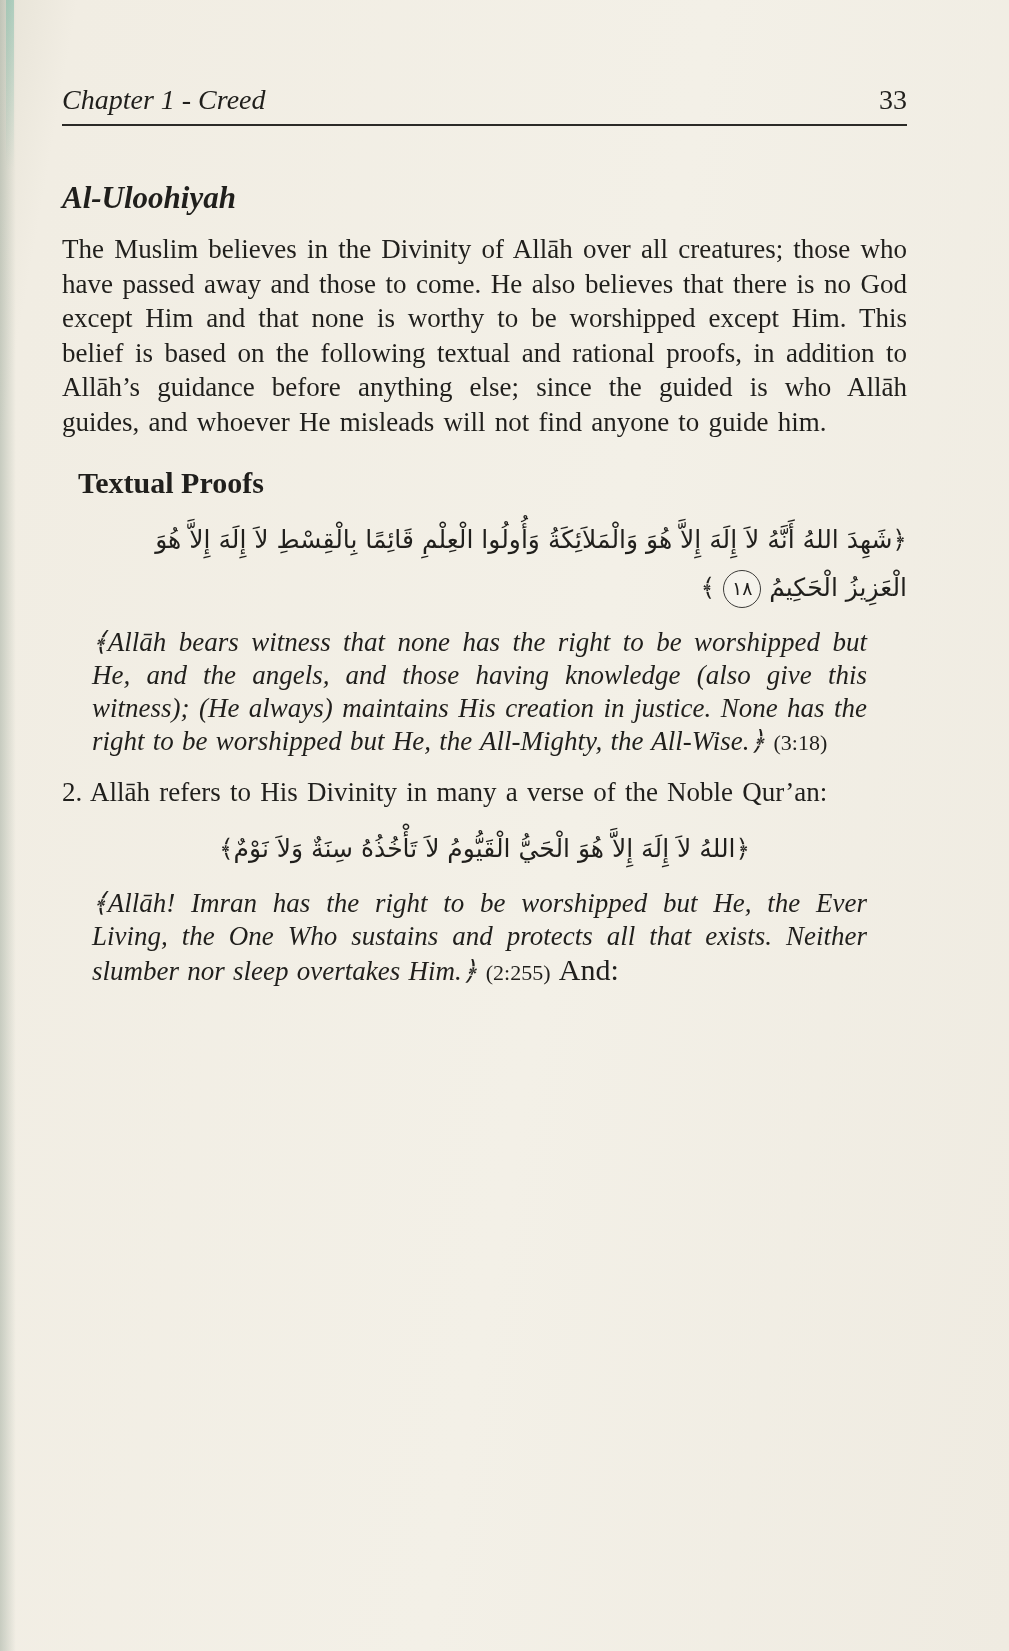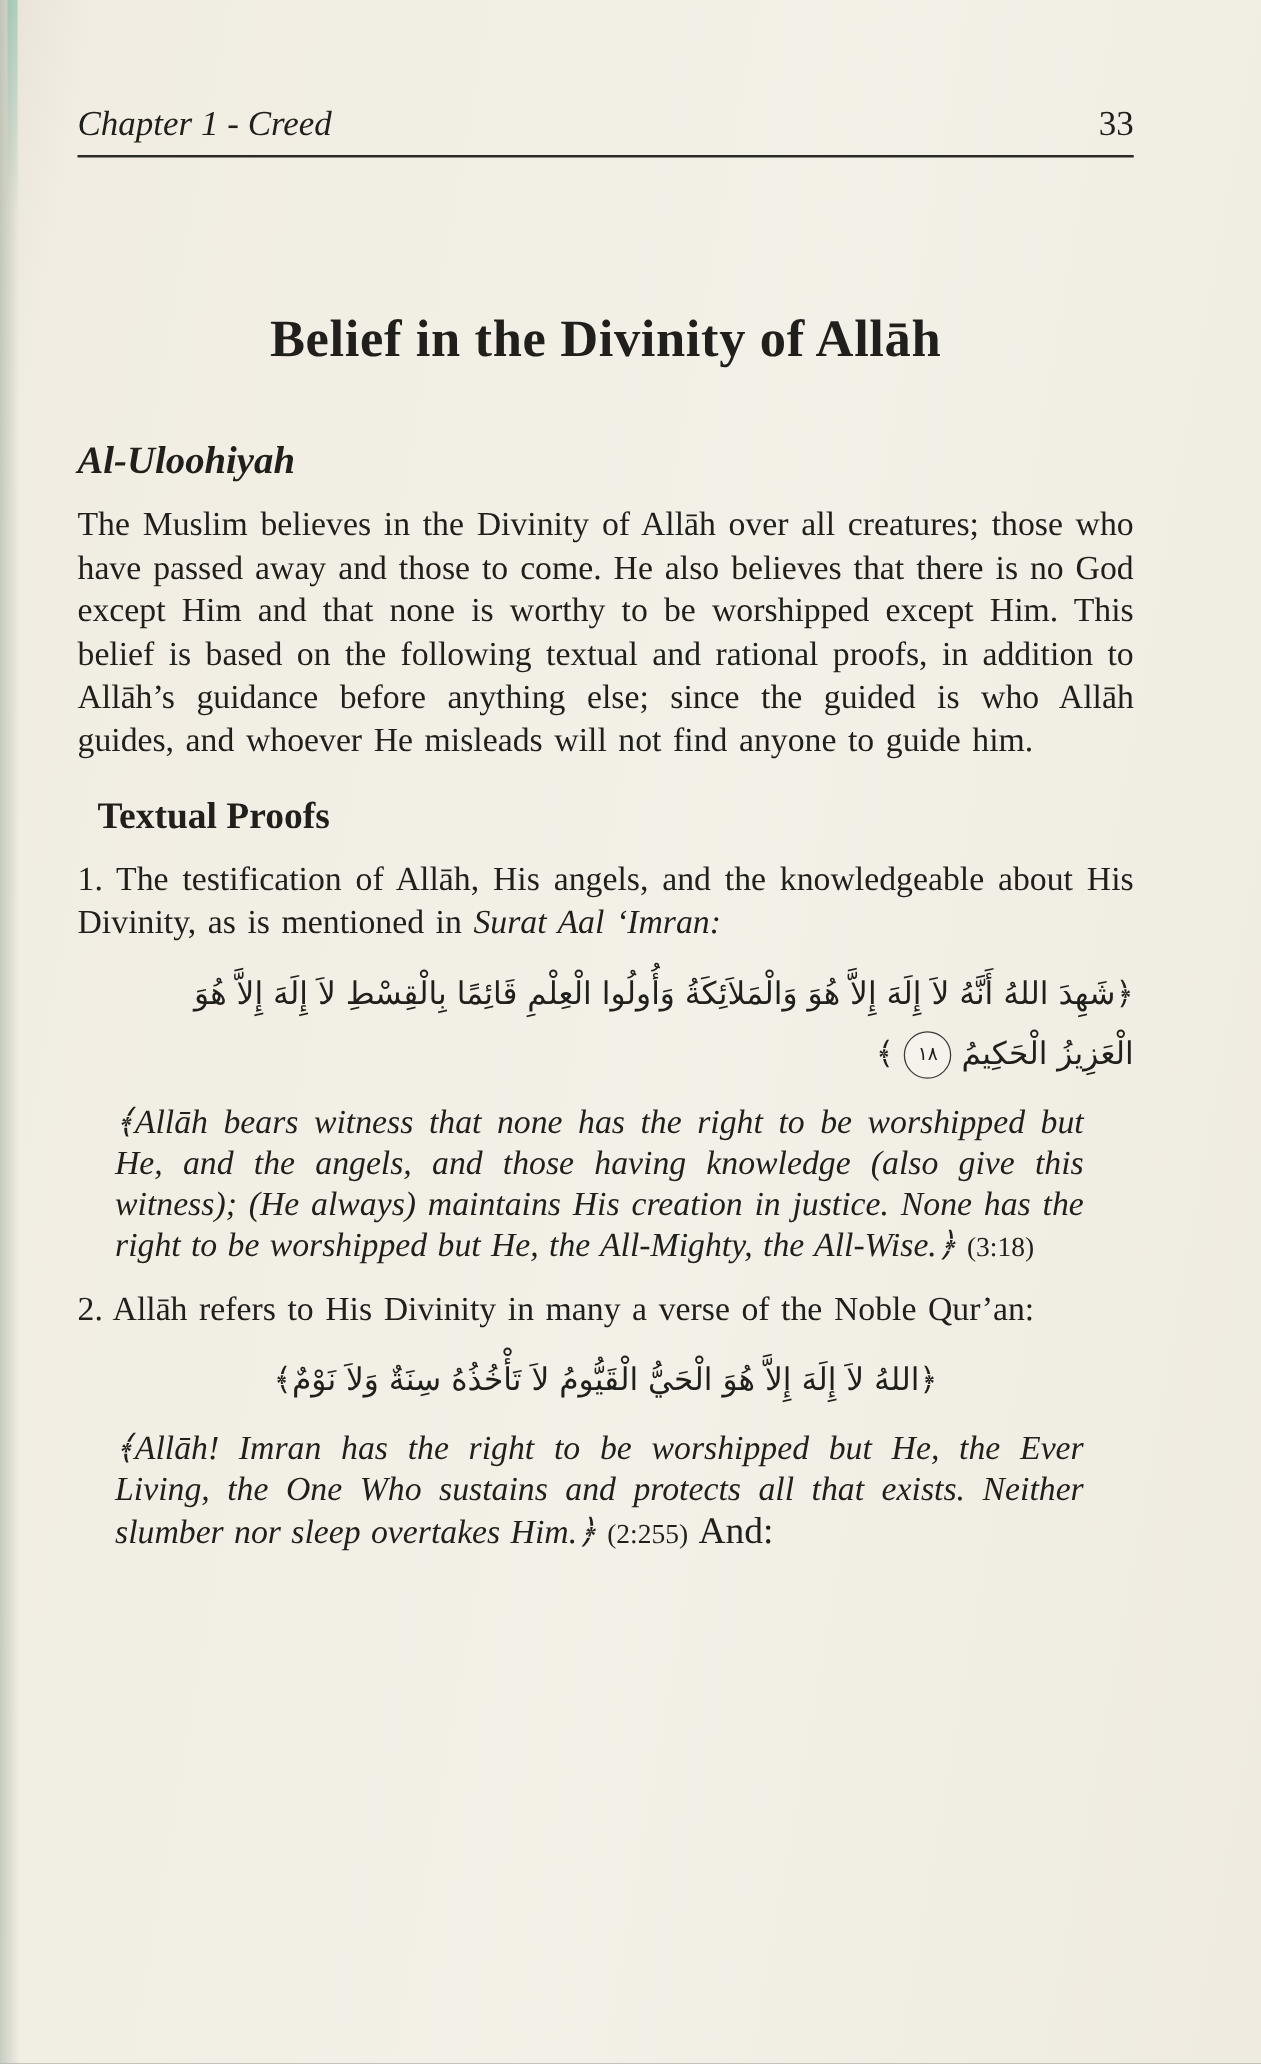--- a/index.html
+++ b/index.html
@@ -72,21 +72,21 @@
     white-space: nowrap;
   }
   .arabic.right { text-align: right; padding-left: 10px; }
   .arabic.center { text-align: center; }
   .ayah-badge {
     display: inline-flex;
     align-items: center; justify-content: center;
     width: 36px; height: 36px;
     border: 1.5px solid #3c3b38;
     border-radius: 50%;
-    font-size: 15px;
+    font-size: 19px;
     line-height: 1;
     vertical-align: middle;
     margin: 0 8px;
     background: rgba(255,255,255,0.25);
   }
   p.translation {
     margin: 14px 40px 0 30px;
     font-size: 27px;
     line-height: 33px;
     text-align: justify;
@@ -104,29 +104,27 @@
   <div class="scan-corner"></div>
 
   <div class="content">
 
     <div class="page-header">
       <span class="chapter">Chapter 1 - Creed</span>
       <span class="pagenum">33</span>
     </div>
     <div class="header-rule"></div>
 
-    <h1 class="title">Belief in the Divinity of Allāh</h1>
 
     <h2 class="sub-italic">Al-Uloohiyah</h2>
 
     <p class="body">The Muslim believes in the Divinity of Allāh over all creatures; those who have passed away and those to come. He also believes that there is no God except Him and that none is worthy to be worshipped except Him. This belief is based on the following textual and rational proofs, in addition to Allāh’s guidance before anything else; since the guided is who Allāh guides, and whoever He misleads will not find anyone to guide him.</p>
 
     <h2 class="sub-bold">Textual Proofs</h2>
 
-    <p class="body"><span>1. The testification of Allāh, His angels, and the knowledgeable about His Divinity, as is mentioned in </span><span class="inline-italic">Surat Aal ‘Imran:</span></p>
 
     <div class="arabic right">
       <div>﴿شَهِدَ اللهُ أَنَّهُ لاَ إِلَهَ إِلاَّ هُوَ وَالْمَلاَئِكَةُ وَأُولُوا الْعِلْمِ قَائِمًا بِالْقِسْطِ لاَ إِلَهَ إِلاَّ هُوَ</div>
       <div><span>الْعَزِيزُ الْحَكِيمُ</span><span class="ayah-badge">١٨</span><span>﴾</span></div>
     </div>
 
     <p class="translation"><span class="tr-text">﴾Allāh bears witness that none has the right to be worshipped but He, and the angels, and those having knowledge (also give this witness); (He always) maintains His creation in justice. None has the right to be worshipped but He, the All-Mighty, the All-Wise.﴿</span> <span class="tr-ref">(3:18)</span></p>
 
     <p class="body">2. Allāh refers to His Divinity in many a verse of the Noble Qur’an:</p>
 

